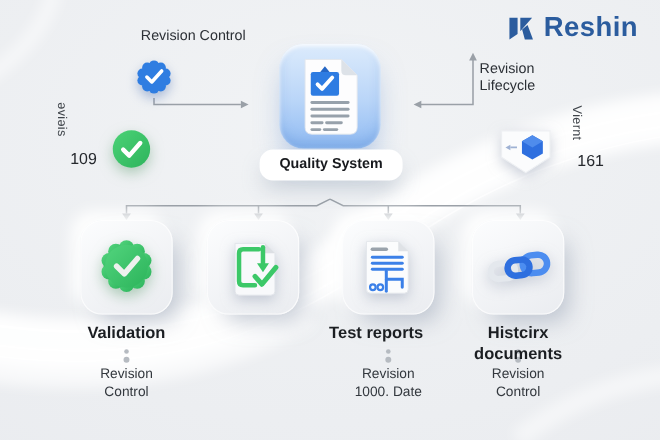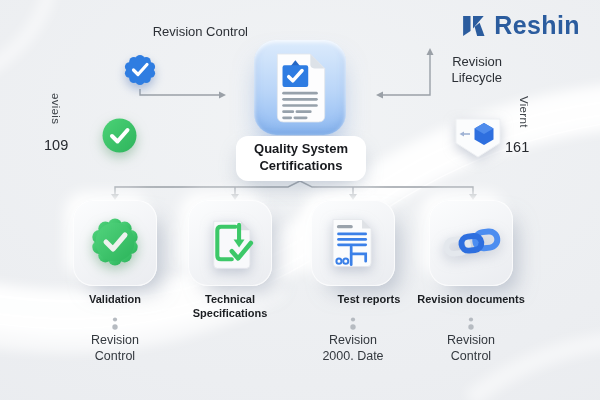--- a/index.html
+++ b/index.html
@@ -8,24 +8,24 @@
     background:radial-gradient(120% 120% at 50% 30%, #f1f3f5 0%, #eceef1 55%, #e8eaee 100%);
     font-family:"Liberation Sans","DejaVu Sans",sans-serif;
     color:#26292e;
   }
   svg.layer{position:absolute; left:0; top:0;}
   .abs{position:absolute;}
   
   .logo{position:absolute; top:11px; right:20px; display:flex; align-items:center; gap:7px;}
   .logo-text{font-size:25px; font-weight:700; color:#2b5c9e; letter-spacing:.4px;}
   
-  .anno{position:absolute; font-size:13px; line-height:1.25; color:#2c3036; text-align:right; font-weight:500;}
+  .anno{position:absolute; font-size:13px; line-height:1.25; color:#2c3036; text-align:left; font-weight:500;}
   .vlabel{position:absolute; font-size:11.5px; color:#3f444a; white-space:nowrap;
           transform-origin:left top; transform:rotate(90deg); letter-spacing:.3px;}
-  .stat{position:absolute; width:44px; text-align:left; font-size:14.5px; font-weight:500; color:#26292e;}
+  .stat{position:absolute; width:44px; text-align:right; font-size:14.5px; font-weight:500; color:#26292e;}
   
   .center-card{
     position:absolute; left:254px; top:40px; width:92px; height:95px; border-radius:22px;
     background:linear-gradient(180deg,#dcebfc 0%,#b9d5f8 55%,#8fbaf2 100%);
     box-shadow:0 16px 26px -6px rgba(110,150,210,.55),
                inset 0 2px 4px rgba(255,255,255,.9),
                inset 0 -6px 10px rgba(90,140,210,.30);
     display:flex; align-items:center; justify-content:center;
   }
   .center-label{
@@ -37,21 +37,21 @@
   
   .node-card{
     position:absolute; top:200px; width:84px; height:86px; border-radius:20px;
     background:linear-gradient(150deg,#fcfdfe 0%,#eaecf0 100%);
     box-shadow:10px 12px 20px -6px rgba(150,160,178,.55),
                -8px -8px 14px rgba(255,255,255,.95),
                inset 0 0 0 1px rgba(255,255,255,.7);
     display:flex; align-items:center; justify-content:center;
   }
   .node-label{position:absolute; top:293px; width:130px; text-align:center;
-    font-size:11px; font-weight:600; color:#1b1e22; line-height:1.27;}
+    font-size:15px; font-weight:600; color:#1b1e22; line-height:1.27;}
   .sub-label{position:absolute; top:332px; width:110px; text-align:center;
     font-size:12.5px; font-weight:400; color:#33383e; line-height:1.3;}
   .shadow-blue{filter:drop-shadow(0 5px 5px rgba(90,125,185,.45));}
   .shadow-green{filter:drop-shadow(0 5px 6px rgba(110,165,125,.5));}
   .shadow-soft{filter:drop-shadow(0 4px 6px rgba(150,160,180,.5));}
 </style>
 </head>
 <body>
 
 <div class="stage">
@@ -160,21 +160,20 @@
         <line x1="14" y1="52" x2="46" y2="52"></line>
         <line x1="14" y1="58" x2="23" y2="58"></line>
           <line x1="27" y1="58" x2="40" y2="58"></line>
         <line x1="14" y1="64" x2="21" y2="64"></line>
           <line x1="25" y1="64" x2="36" y2="64"></line>
       </g>
     </svg>
   </div>
   <div class="center-label">
     <div>Quality System</div>
-    <div>Certifications</div>
   </div>
 
   <div class="anno" style="left:436px; top:54px; width:66px;">
     <div>Revision</div>
     <div>Lifecycle</div>
   </div>
 
   <svg class="abs shadow-soft" style="left:451px; top:115px;" width="54" height="46" viewBox="0 0 54 46">
     <path d="M5,4 H49 V28 L27,42 L5,28 Z" fill="#fbfcfd" stroke="#eef0f3" stroke-width="1"></path>
     <g>
@@ -224,24 +223,20 @@
   <div class="node-card" style="left:188px;">
     <svg class="shadow-soft" width="58" height="58" viewBox="0 0 64 64">
       <path d="M14,8 H44 L54,18 V56 Q54,60 50,60 H18 Q14,60 14,56 Z" fill="#f8f9fb" stroke="#e2e5ea" stroke-width="1"></path>
       <polygon points="44,8 54,18 44,18" fill="#dcdfe4"></polygon>
       <path d="M38,14 H22 Q18,14 18,18 V46 Q18,50 22,50 H34" fill="none" stroke="#3cc868" stroke-width="4.5" stroke-linecap="round"></path>
       <line x1="42" y1="12" x2="42" y2="29" stroke="#3cc868" stroke-width="4.5" stroke-linecap="round"></line>
       <polygon points="36,28 48,28 42,37" fill="#3cc868"></polygon>
       <path d="M34,41 L41,49 L55,32" fill="none" stroke="#3cc868" stroke-width="5" stroke-linecap="round" stroke-linejoin="round"></path>
     </svg>
   </div>
-  <div class="node-label" style="left:165px;">
-    <div>Technical</div>
-    <div>Specifications</div>
-  </div>
   <div class="sub-label" style="left:175px;">
     <div></div>
     <div></div>
   </div>
 
   <div class="node-card" style="left:311px;">
     <svg class="shadow-soft" width="58" height="58" viewBox="0 0 64 64">
       <path d="M10,6 H42 L52,16 V54 Q52,58 48,58 H14 Q10,58 10,54 Z" fill="#fbfcfd" stroke="#e4e7eb" stroke-width="1"></path>
       <polygon points="42,6 52,16 42,16" fill="#dfe2e6"></polygon>
       <line x1="16" y1="14" x2="30" y2="14" stroke="#9aa3ac" stroke-width="3.5" stroke-linecap="round"></line>
@@ -249,40 +244,40 @@
         <line x1="16" y1="22" x2="46" y2="22"></line>
         <line x1="16" y1="28" x2="46" y2="28"></line>
         <line x1="16" y1="34" x2="46" y2="34"></line>
         <path d="M30,36 V56"></path>
         <path d="M30,44 H46 V52"></path>
       </g>
       <circle cx="16.5" cy="52" r="2.8" fill="none" stroke="#3b80e8" stroke-width="2.2"></circle>
       <circle cx="24" cy="52" r="2.8" fill="none" stroke="#3b80e8" stroke-width="2.2"></circle>
     </svg>
   </div>
-  <div class="node-label" style="left:304px;">
+  <div class="node-label" style="left:277px;">
     <div>Test reports</div>
     <div></div>
   </div>
   <div class="sub-label" style="left:298px;">
     <div>Revision</div>
-    <div>2000. Date</div>
+    <div>1000. Date</div>
   </div>
 
   <div class="node-card" style="left:429px;">
     <svg class="shadow-soft" width="62" height="50" viewBox="0 0 84 64">
       <g transform="rotate(-6 42 32)" fill="none">
         <rect x="8" y="25" width="30" height="19" rx="9.5" stroke="#e4e8ed" stroke-width="7.5"></rect>
         <rect x="48" y="19" width="30" height="22" rx="11" stroke="#4c8df0" stroke-width="8"></rect>
         <rect x="29" y="23" width="27" height="19" rx="9.5" stroke="#2e6fdf" stroke-width="8"></rect>
       </g>
     </svg>
   </div>
   <div class="node-label" style="left:406px;">
-    <div>Revision documents</div>
+    <div>Histcirx documents</div>
     <div></div>
   </div>
   <div class="sub-label" style="left:416px;">
     <div>Revision</div>
     <div>Control</div>
   </div>
 
 </div>
 
 </body></html>

